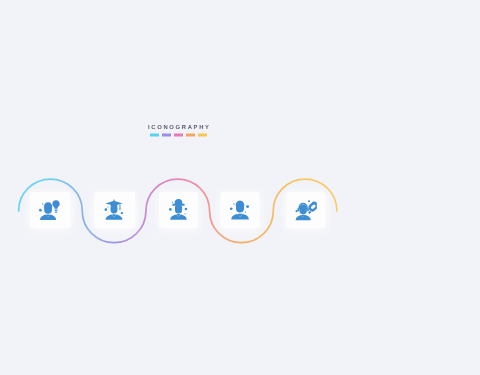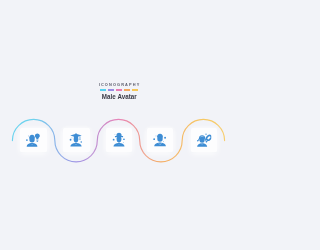--- a/index.html
+++ b/index.html
@@ -29,21 +29,20 @@
 
   <div class="header">
     <div class="kicker">ICONOGRAPHY</div>
     <div class="dashes">
       <span class="dash" style="background:#57d2f0"></span>
       <span class="dash" style="background:#9b8ce4"></span>
       <span class="dash" style="background:#e87bb4"></span>
       <span class="dash" style="background:#f4a85e"></span>
       <span class="dash" style="background:#f6c657"></span>
     </div>
-    <div class="title"><span>Male Avatar</span></div>
   </div>
 
   <svg class="wave" width="238" height="250" viewBox="0 0 238 250">
     <defs>
       <linearGradient id="wg" x1="12.40" y1="0" x2="224.60" y2="0" gradientUnits="userSpaceOnUse">
         <stop offset="0%" stop-color="#68d3ef"></stop>
         <stop offset="9.9%" stop-color="#70d2ed"></stop>
         <stop offset="30.5%" stop-color="#a194e5"></stop>
         <stop offset="50.2%" stop-color="#e885b8"></stop>
         <stop offset="69.5%" stop-color="#f4ad68"></stop>

